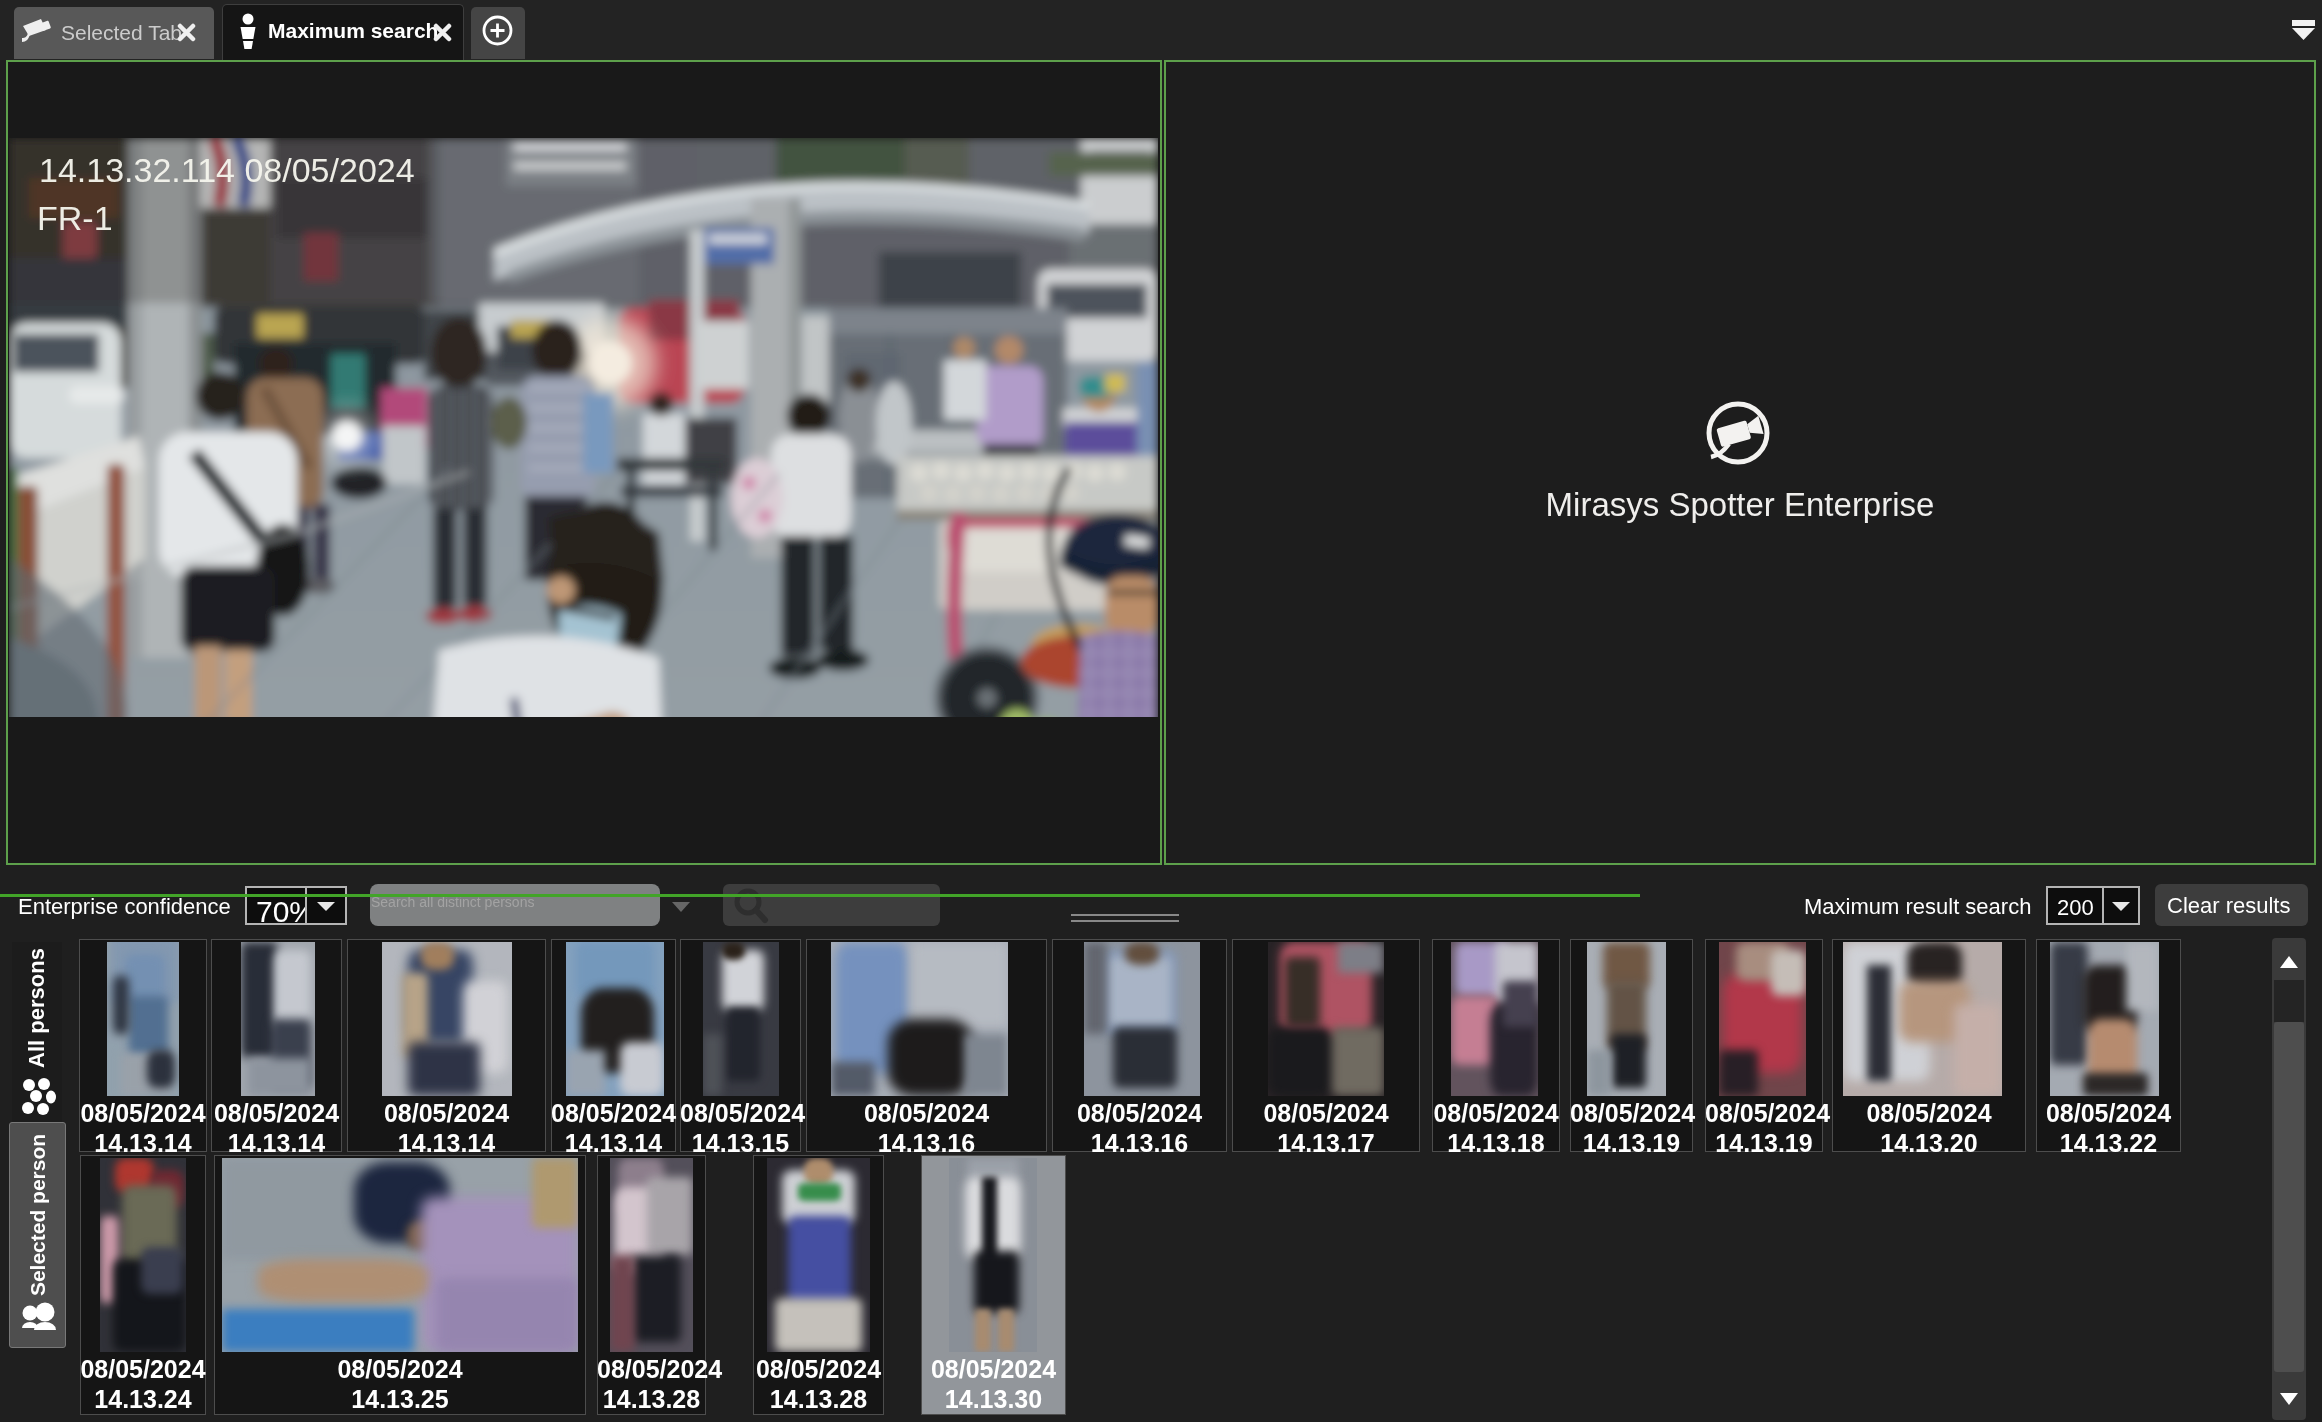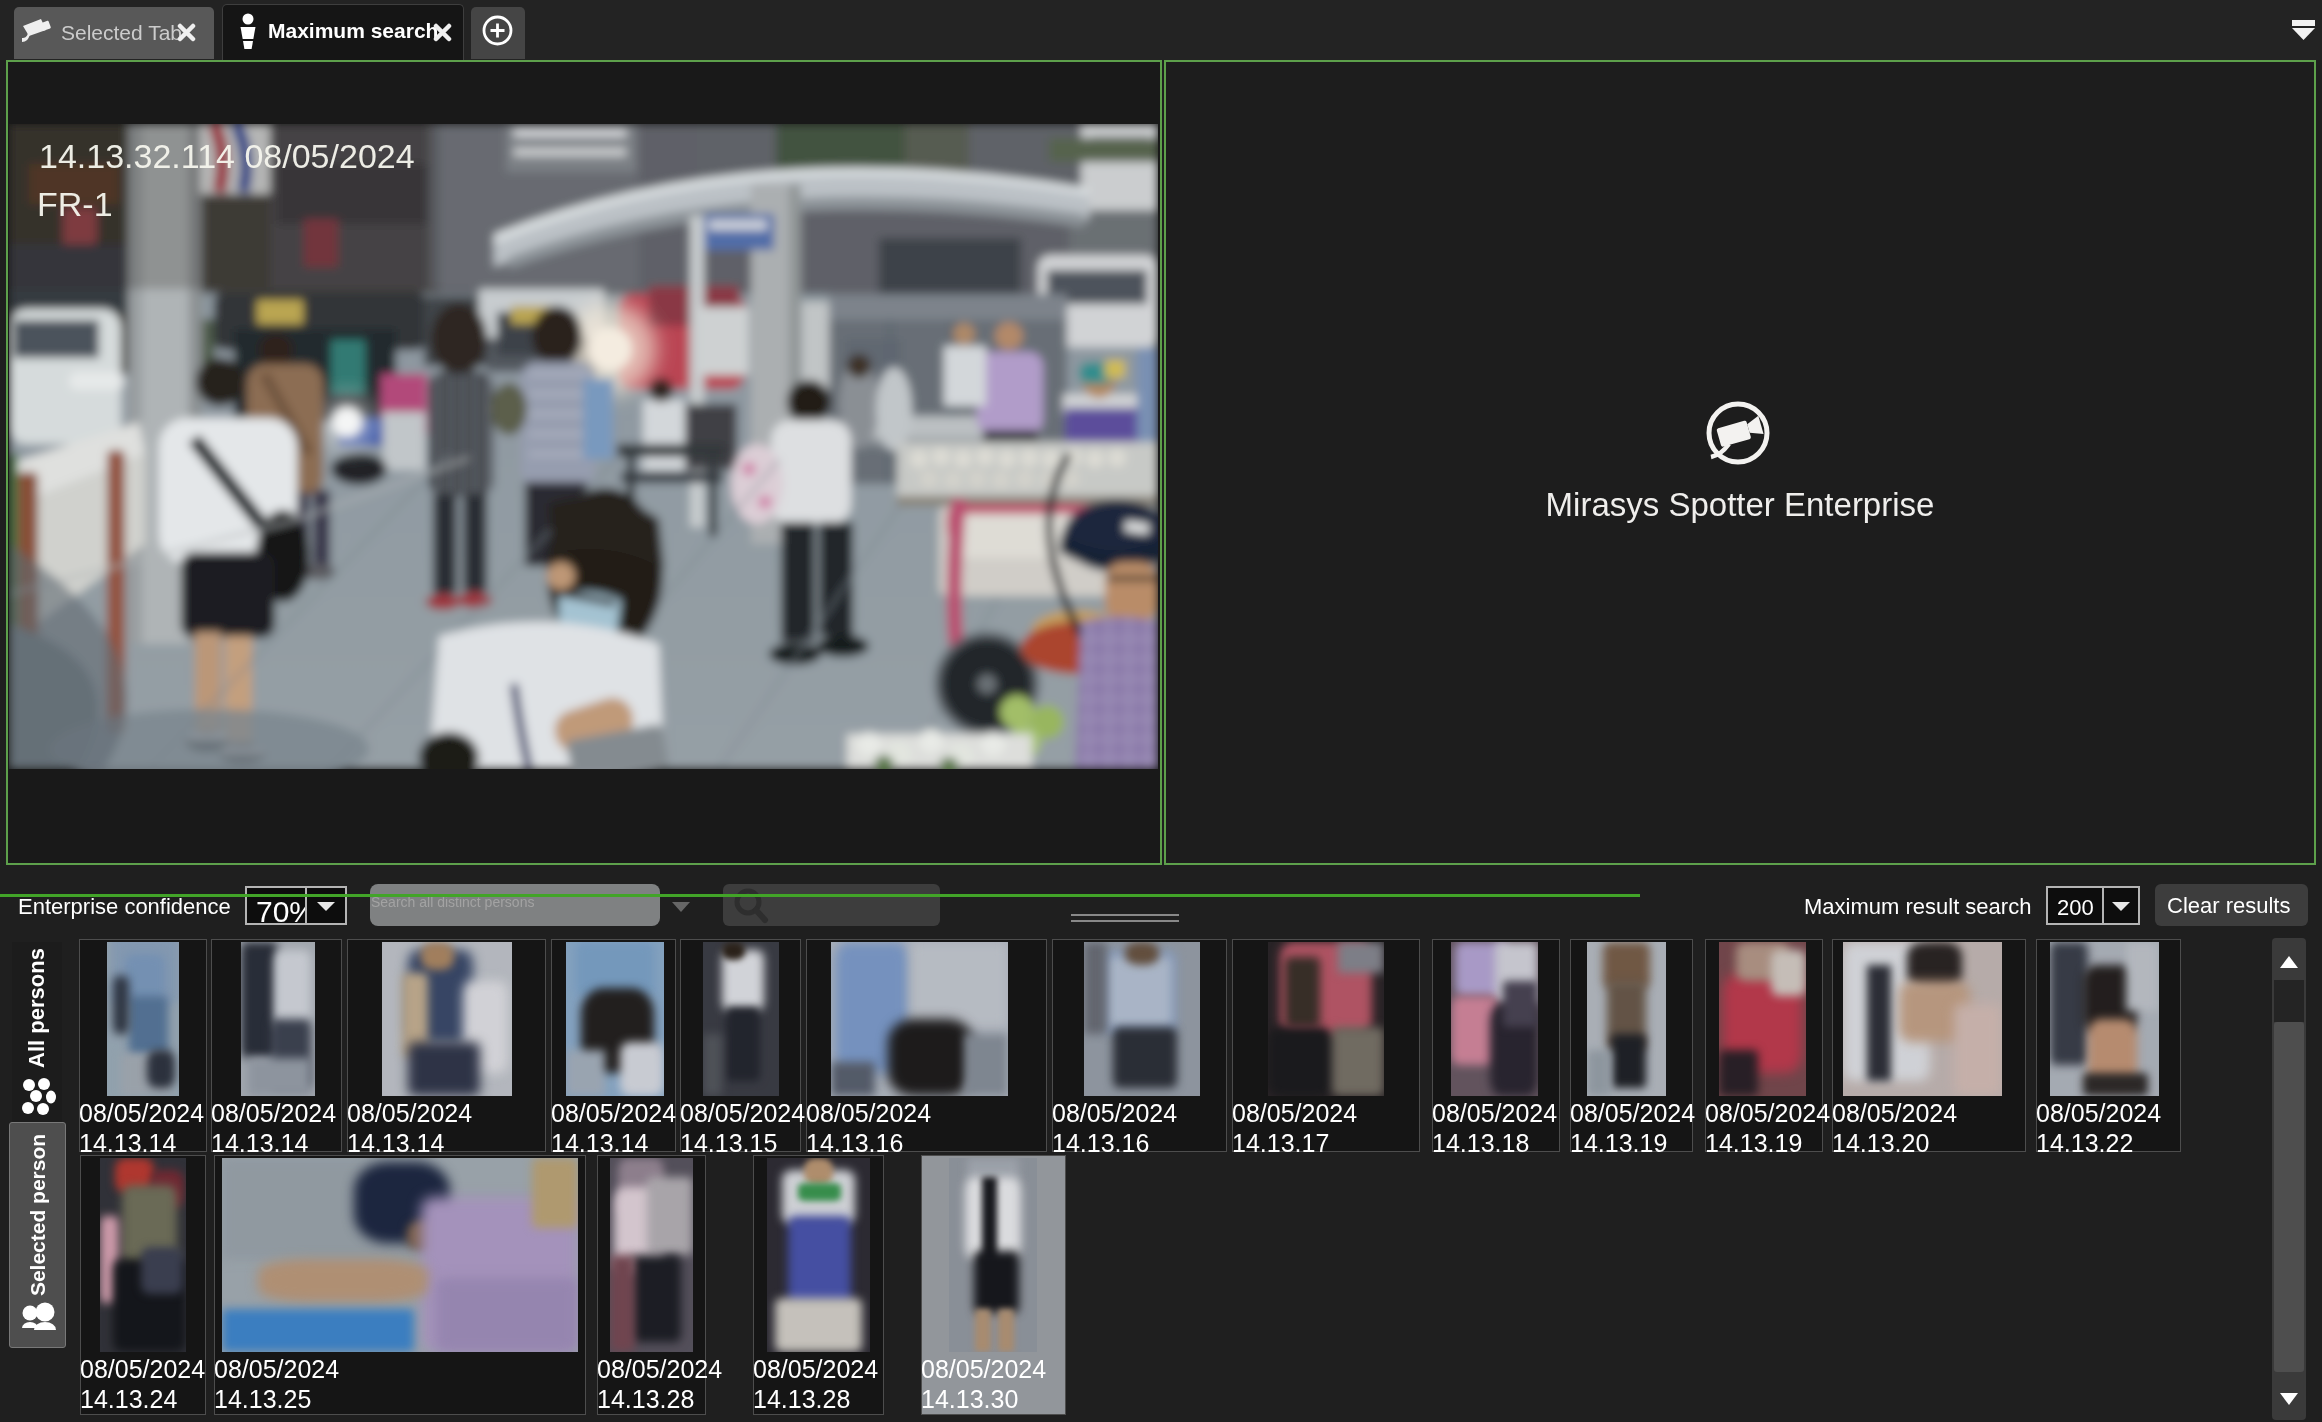--- a/index.html
+++ b/index.html
@@ -1,18 +1,18 @@
 <!DOCTYPE html>
 <html><head><meta charset="utf-8">
 <style>
 *{margin:0;padding:0;box-sizing:border-box}
 html,body{width:2322px;height:1422px;background:#1f1f1f;font-family:"Liberation Sans",sans-serif;overflow:hidden;position:relative}
 .abs{position:absolute}
 .txt{color:#fff;white-space:nowrap}
-.ts{color:#fff;font-weight:normal;font-size:25px;line-height:30px;white-space:nowrap}
+.ts{color:#fff;font-weight:bold;font-size:25px;text-align:center;line-height:30px;white-space:nowrap}
 .cell{position:absolute;border:1px solid #4d4d4d;background:#151515}
 .thumb{position:absolute;overflow:hidden}
 </style></head>
 <body>
 
 <div class="abs" style="left:0;top:0;width:2322px;height:60px;background:#232323"></div>
 
 <div class="abs" style="left:14px;top:7px;width:200px;height:52px;background:#585858;border-radius:5px 5px 0 0"></div>
 <svg class="abs" style="left:21px;top:17px" width="34" height="28" viewBox="0 0 34 28">
  <g fill="#efefef">
@@ -56,21 +56,21 @@
 <svg class="abs" style="left:1703px;top:398px" width="70" height="70" viewBox="0 0 70 70">
  <circle cx="35" cy="35" r="29" fill="none" stroke="#f3f2f0" stroke-width="5"></circle>
  <g fill="#f3f2f0" transform="rotate(-16 35 34)">
   <rect x="15" y="25" width="31" height="19" rx="2"></rect>
   <path d="M46 29 l13 -5 v19 l-13 -5 Z"></path>
  </g>
  <path d="M26 46 Q18 57 8 59" stroke="#f3f2f0" stroke-width="4.5" fill="none"></path>
 </svg>
 <div class="abs txt" style="left:1164px;top:486px;width:1152px;text-align:center;font-size:33px;color:#efeeec">Mirasys Spotter Enterprise</div>
 
-<div class="abs" style="left:9px;top:124px;width:1149px;height:645px;overflow:hidden">
+<div class="abs" style="left:9px;top:138px;width:1149px;height:579px;overflow:hidden">
 <svg width="1149" height="645" viewBox="0 0 1149 645">
 <defs>
  <filter id="b4" x="-10%" y="-10%" width="120%" height="120%">
           <feGaussianBlur stdDeviation="4.6"></feGaussianBlur>
         </filter>
  <filter id="b8" x="-20%" y="-20%" width="140%" height="140%">
           <feGaussianBlur stdDeviation="9"></feGaussianBlur>
         </filter>
  <linearGradient id="pav" x1="0" y1="0" x2="0" y2="1">
   <stop offset="0" stop-color="#8a949d"></stop>

